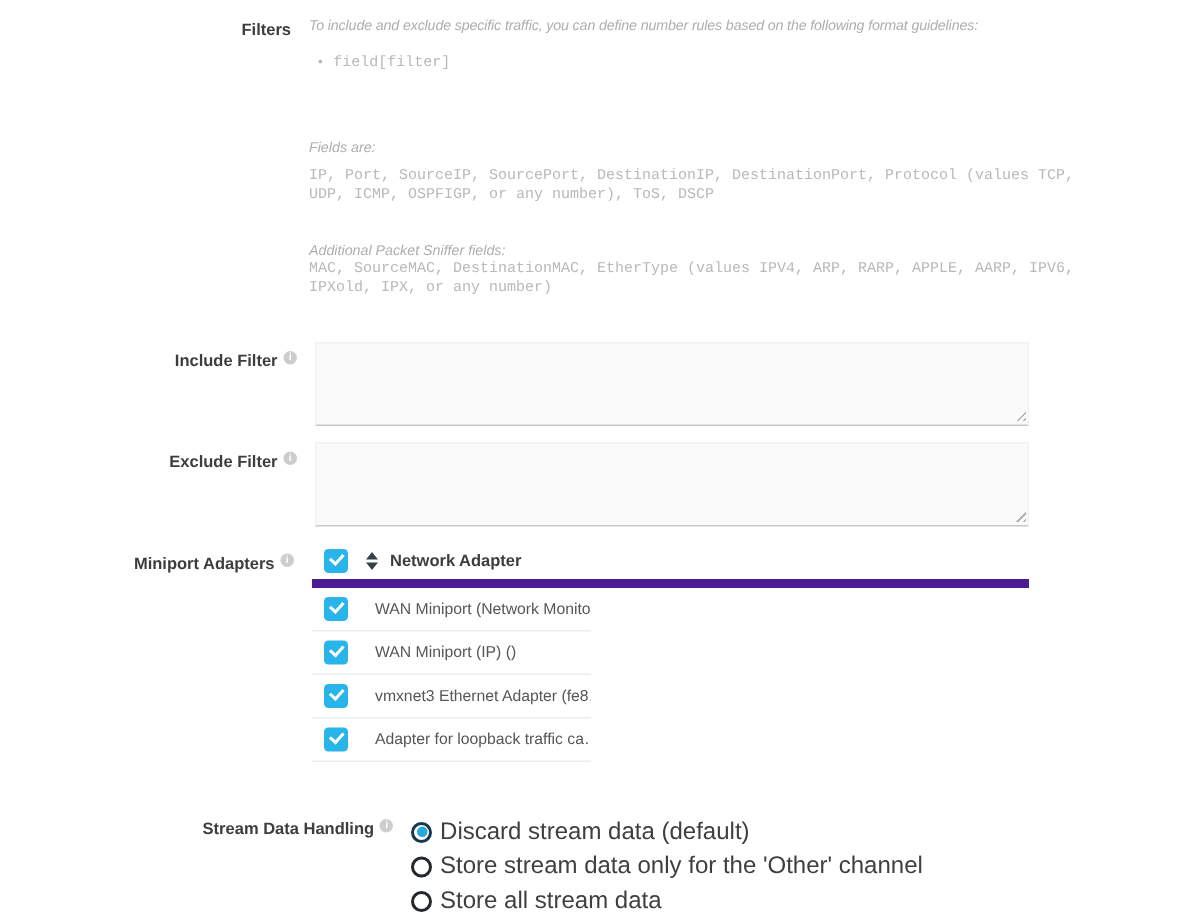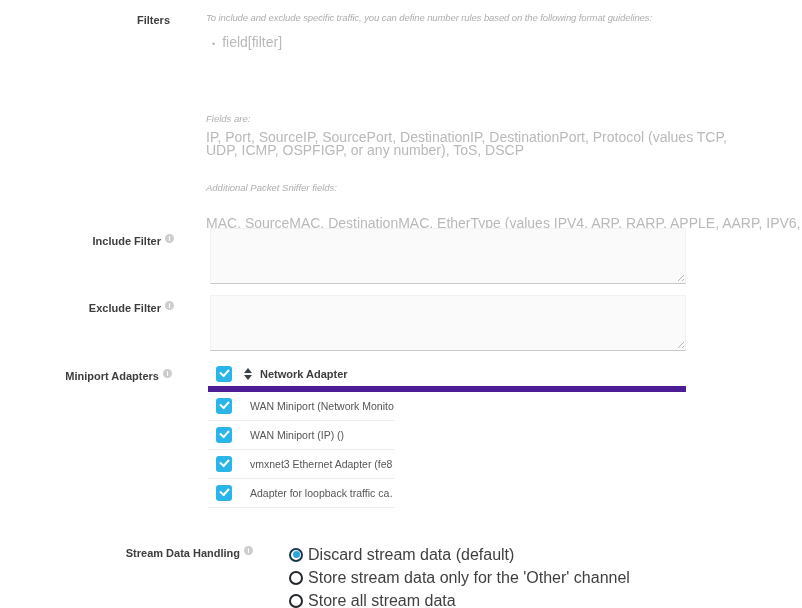--- a/index.html
+++ b/index.html
@@ -3,44 +3,44 @@
 <meta charset="utf-8">
 <style>
   * { margin:0; padding:0; box-sizing:border-box; }
   html,body { width:802px; height:608px; background:#ffffff; overflow:hidden;
               font-family:"Liberation Sans", sans-serif; }
   .canvas { position:relative; width:802px; height:608px; }
 
   .page-title { position:absolute; left:10px; top:8px; font-size:20px;
                 color:#36a9e1; letter-spacing:0.2px; }
 
-  .form-row { position:absolute; left:0; width:686px; display:flex;gap:24px; }
+  .form-row { position:absolute; left:0; width:686px; display:flex; }
   .row-label { width:306px; text-align:right; padding-right:0;
                font-size:11px; font-weight:bold; color:#3d3d3d; white-space:nowrap; }
   .row-content { margin-left:12px; width:480px; }
 
   .info-icon { display:inline-block; width:9px; height:9px; border-radius:50%;
                background:#cdcdcd; color:#ffffff; font-size:7px; font-weight:bold;
                line-height:9px; text-align:center; vertical-align:4px;
                margin-left:4px; font-style:normal; }
 
   
   .row-filters { top:12px; }
   .row-filters .row-label { padding-top:2px; }
   .help-intro { font-style:italic; color:#aeaeae; font-size:9.5px;
                 letter-spacing:-0.1px; white-space:nowrap; overflow:hidden; }
   .help-bullet { margin-top:13px; margin-left:6px; color:#b5b5b5; font-size:9px; }
   .bullet-dot { color:#b5b5b5; margin-right:7px; font-size:9px; }
-  .mono { font-family:Liberation Sans, sans-serif; font-size:14px;
+  .mono { font-family:Liberation Mono, monospace; font-size:10px;
           color:#b9b9b9; line-height:13px; white-space:pre; }
   .help-subhead { font-style:italic; color:#aeaeae; font-size:9.5px; }
-  .mt-fields { margin-top:64px; }
+  .mt-fields { margin-top:44px; }
   .mt-mono1 { margin-top:7px; }
   .mt-additional { margin-top:25px; }
-  .mt-mono2 { margin-top:24px;text-align:right; }
+  .mt-mono2 { margin-top:0; }
 
   
   .row-include { top:228px; }
   .row-exclude { top:295px; }
   .row-include .row-label, .row-exclude .row-label { padding-top:6px; }
   .ta-wrap { position:relative; width:476px; height:56px; }
   .ta-wrap textarea { width:476px; height:56px; resize:none; outline:none;
       background:#fafafa; border:1px solid #f1f1f1; border-bottom:1px solid #c9c9c9;
       font-family:"Liberation Sans", sans-serif; font-size:11px; color:#444;
       padding:4px 6px; display:block; }

